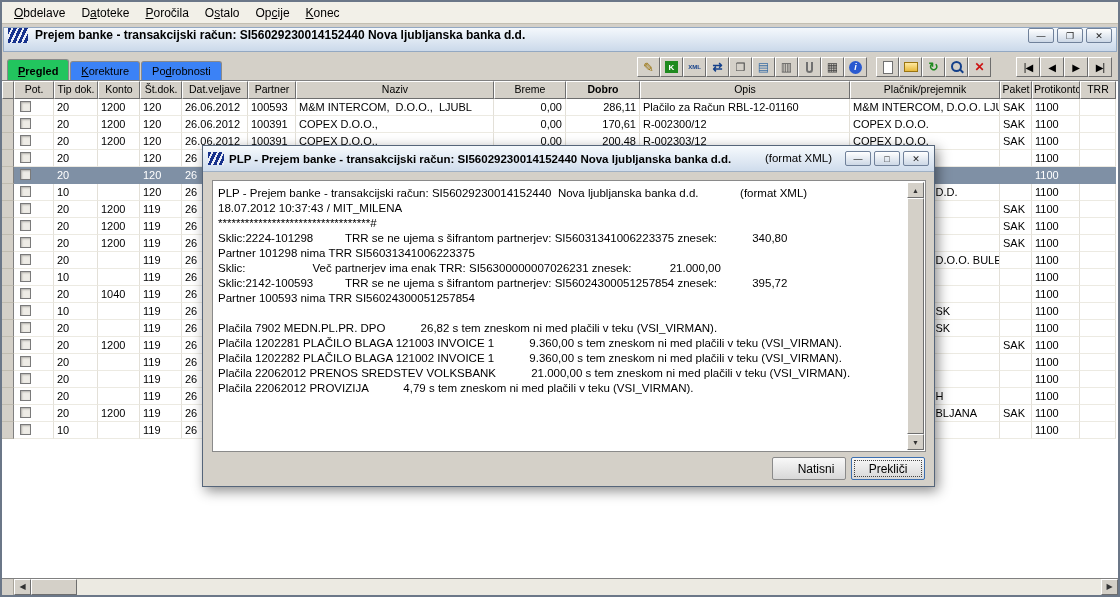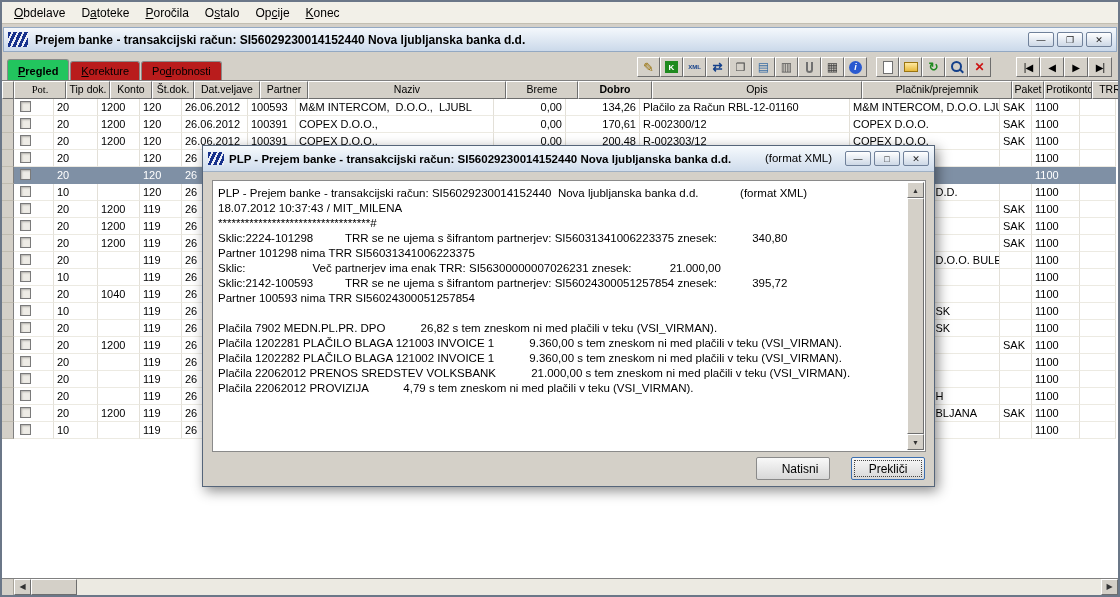--- a/index.html
+++ b/index.html
@@ -7,37 +7,37 @@
   .app{position:relative;width:1120px;height:597px;background:#d4d0c8;border:2px solid #6b7788;
        font-family:"Liberation Sans",sans-serif;color:#000;display:flex;flex-direction:column;overflow:hidden;}
 
   
   .menubar{height:22px;background:#f2f0e8;border-bottom:1px solid #c3bfb2;display:flex;align-items:center;padding-left:4px;flex:0 0 auto;}
   .menu-item{font-size:12px;padding:2px 8px;white-space:nowrap;}
   .menu-item u{text-decoration:underline;}
 
   
   .titlebar{height:25px;margin:3px 1px 0 1px;background:linear-gradient(#f4f8fc,#cbd9ea);
-            border:1px solid #93a8c2;display:flex;align-items:center;padding:0 4px;flex:0 0 auto;}
+            border:1px solid #93a8c2;display:flex;align-items:flex-start;padding:0 4px;flex:0 0 auto;}
   .app-ico{width:20px;height:15px;background:#16318c;flex:0 0 auto;
            background-image:repeating-linear-gradient(115deg,rgba(255,255,255,0) 0 3px,rgba(255,255,255,.92) 3px 5px);}
   .app-ico.small{width:16px;height:13px;}
   .title-text{font-size:12px;font-weight:bold;white-space:nowrap;overflow:hidden;flex:1;margin-left:7px;}
   .win-controls{display:flex;flex:0 0 auto;align-items:center;}
   .wbtn{width:26px;height:15px;margin-left:3px;border:1px solid #70819a;border-radius:2px;
         background:linear-gradient(#ffffff,#cdd8e6);font-size:9px;line-height:12px;text-align:center;color:#222;padding:0;}
   .wbtn.minimize::before{content:"—";}
   .wbtn.restore::before{content:"❐";}
   .wbtn.maximize::before{content:"□";}
   .wbtn.close::before{content:"✕";}
 
   
   .tabrow{height:28px;display:flex;align-items:flex-end;padding:2px 6px 0 5px;flex:0 0 auto;}
   .tabs{display:flex;align-items:flex-end;}
-  .tab{font-size:11px;padding:3px 10px 3px;background:#b91c1c;border:1px solid #8a8a8a;border-bottom:none;
+  .tab{font-size:11px;padding:3px 10px 3px;background:#3b82f6;border:1px solid #8a8a8a;border-bottom:none;
        border-radius:3px 3px 0 0;margin-right:1px;white-space:nowrap;}
   .tab.active{background:#22c55e;font-weight:bold;padding-top:5px;}
   .toolbar{margin-left:auto;display:flex;align-items:center;gap:9px;padding-bottom:3px;}
   .tb-group{display:flex;}
   .tb-group.nav{margin-left:16px;}
   .tb-btn{width:23px;height:20px;background:#d4d0c8;border:1px solid;border-color:#ffffff #6e6e6e #6e6e6e #ffffff;
           display:flex;align-items:center;justify-content:center;padding:0;}
   .tb-group.nav .tb-btn{width:24px;}
   .ic{font-style:normal;display:flex;align-items:center;justify-content:center;}
   .ic-pencil::before{content:"✎";color:#946c00;font-size:13px;}
@@ -99,21 +99,21 @@
   .dlg-title{flex:1;font-size:11.5px;font-weight:bold;white-space:nowrap;overflow:hidden;margin-left:5px;}
   .dlg-format{font-size:11.5px;margin:0 10px 2px 8px;white-space:nowrap;}
   .dlg-logbox{position:absolute;left:9px;top:34px;width:714px;height:272px;background:#fff;border:1px solid #8a8a8a;}
   .dlg-log{position:absolute;left:5px;top:5px;right:24px;bottom:4px;overflow:hidden;}
   .logline{font-size:11.5px;line-height:15px;min-height:15px;white-space:pre;}
   .vscroll{position:absolute;right:1px;top:1px;bottom:1px;width:17px;background:#eeece4;display:flex;flex-direction:column;}
   .sbtn.v{width:100%;height:16px;flex:0 0 auto;font-size:7px;line-height:13px;}
   .vthumb{flex:1;background:#d4d0c8;border:1px solid;border-color:#ffffff #6e6e6e #6e6e6e #ffffff;}
   .dlg-btn{position:absolute;top:311px;width:74px;height:23px;font-size:12px;font-family:inherit;
            background:linear-gradient(#f8f8f8,#d8d8d8);border:1px solid #8a8a8a;border-radius:2px;}
-  .dlg-btn.print{left:553px;padding-left:20px;}
+  .dlg-btn.print{left:569px;padding-left:20px;}
   .dlg-btn.cancel{left:648px;border:1px solid #3c6fb0;outline:1px dotted #444;outline-offset:-4px;}
 </style>
 </head>
 <body>
 
 <div class="app">
 
   <div class="menubar">
       <span class="menu-item"><u>O</u>bdelave</span>
       <span class="menu-item">D<u>a</u>toteke</span>
@@ -202,21 +202,21 @@
           <button class="tb-btn">
             <i class="ic ic-last-record"></i>
           </button>
         </div>
       </div>
   </div>
 
   <div class="gridwrap">
     <div class="grid-header">
       <div class="gh corner"></div>
-    <div class="gh" style="width: 52px; font-family: Liberation Serif, serif;">Pot.</div>
+    <div class="gh" style="width: 40px;">Pot.</div>
         <div class="gh" style="width: 44px;">Tip dok.</div>
         <div class="gh" style="width: 42px;">Konto</div>
         <div class="gh" style="width: 42px;">Št.dok.</div>
         <div class="gh" style="width: 66px;">Dat.veljave</div>
         <div class="gh" style="width: 48px;">Partner</div>
         <div class="gh" style="width: 198px;">Naziv</div>
         <div class="gh" style="width: 72px;">Breme</div>
         <div class="gh" style="width: 74px; font-weight: bold;">Dobro</div>
         <div class="gh" style="width: 210px;">Opis</div>
         <div class="gh" style="width: 150px;">Plačnik/prejemnik</div>
@@ -228,21 +228,21 @@
         <div class="grow">
           <div class="rowhdr"></div>
           <div class="gc al-left" style="width: 40px;"><span class="cb"></span></div>
           <div class="gc al-left" style="width: 44px;">20</div>
           <div class="gc al-left" style="width: 42px;">1200</div>
           <div class="gc al-left" style="width: 42px;">120</div>
           <div class="gc al-left" style="width: 66px;">26.06.2012</div>
           <div class="gc al-left" style="width: 48px;">100593</div>
           <div class="gc al-left" style="width: 198px;">M&amp;M INTERCOM,  D.O.O.,  LJUBL</div>
           <div class="gc al-right" style="width: 72px;">0,00</div>
-          <div class="gc al-right" style="width: 74px;">134,26</div>
+          <div class="gc al-right" style="width: 74px;">286,11</div>
           <div class="gc al-left" style="width: 210px;">Plačilo za Račun RBL-12-01160</div>
           <div class="gc al-left" style="width: 150px;">M&amp;M INTERCOM, D.O.O. LJUBLJANA</div>
           <div class="gc al-left" style="width: 32px;">SAK</div>
           <div class="gc al-left" style="width: 48px;">1100</div>
           <div class="gc al-left" style="width: 36px;"></div>
         </div>
         <div class="grow">
           <div class="rowhdr"></div>
           <div class="gc al-left" style="width: 40px;"><span class="cb"></span></div>
           <div class="gc al-left" style="width: 44px;">20</div>

